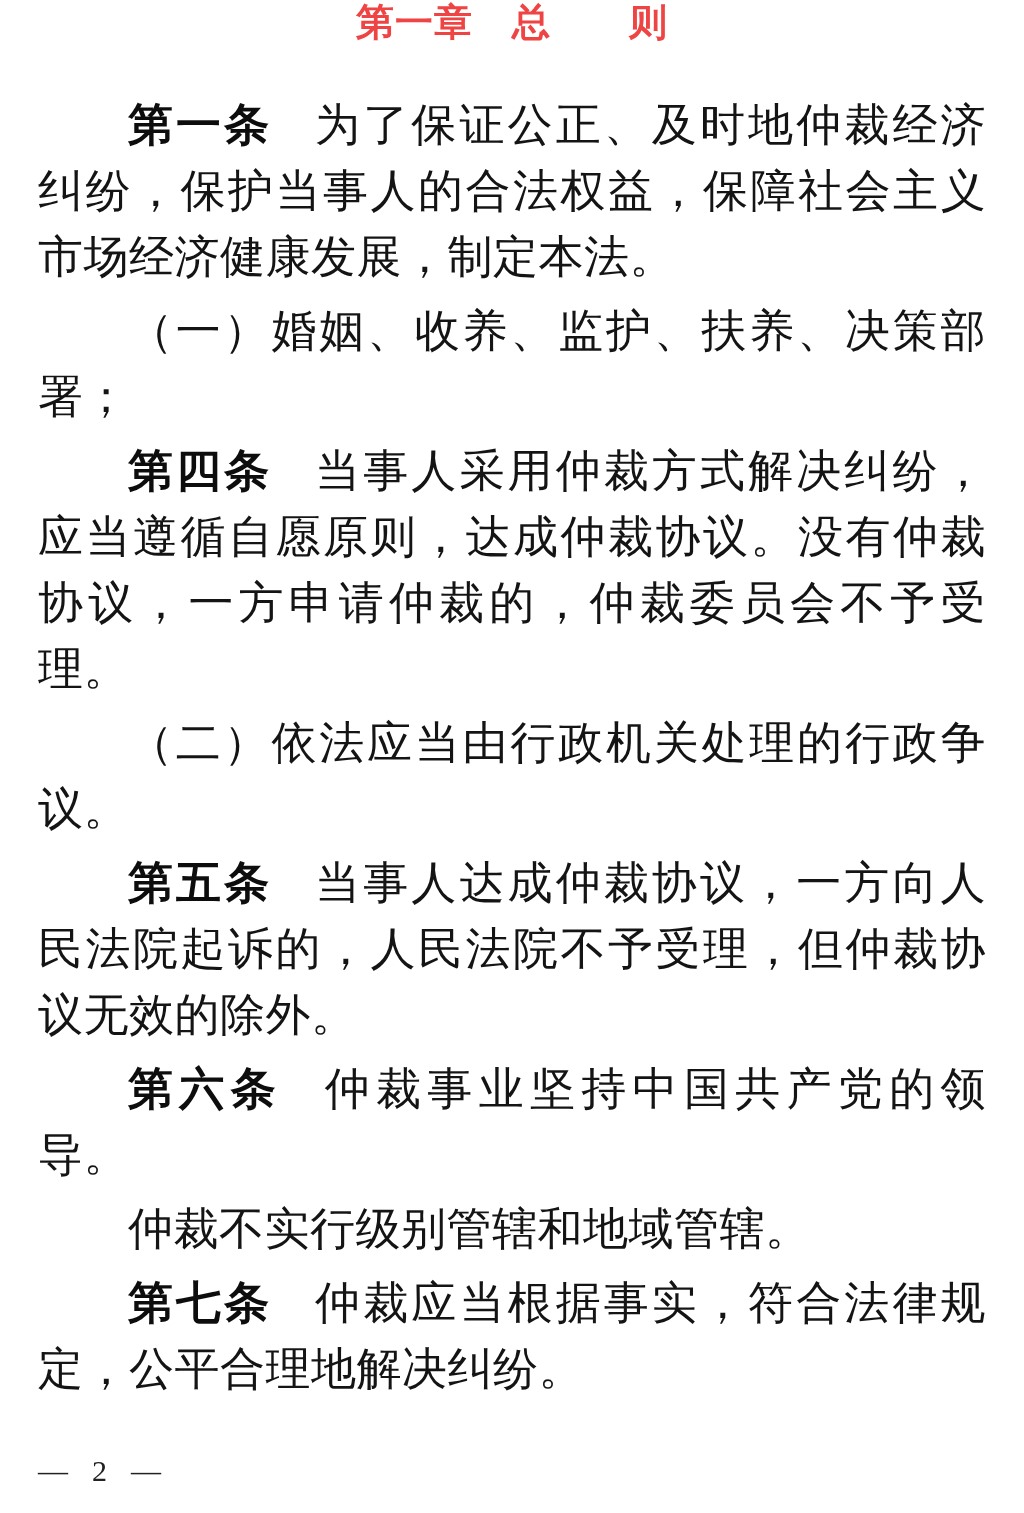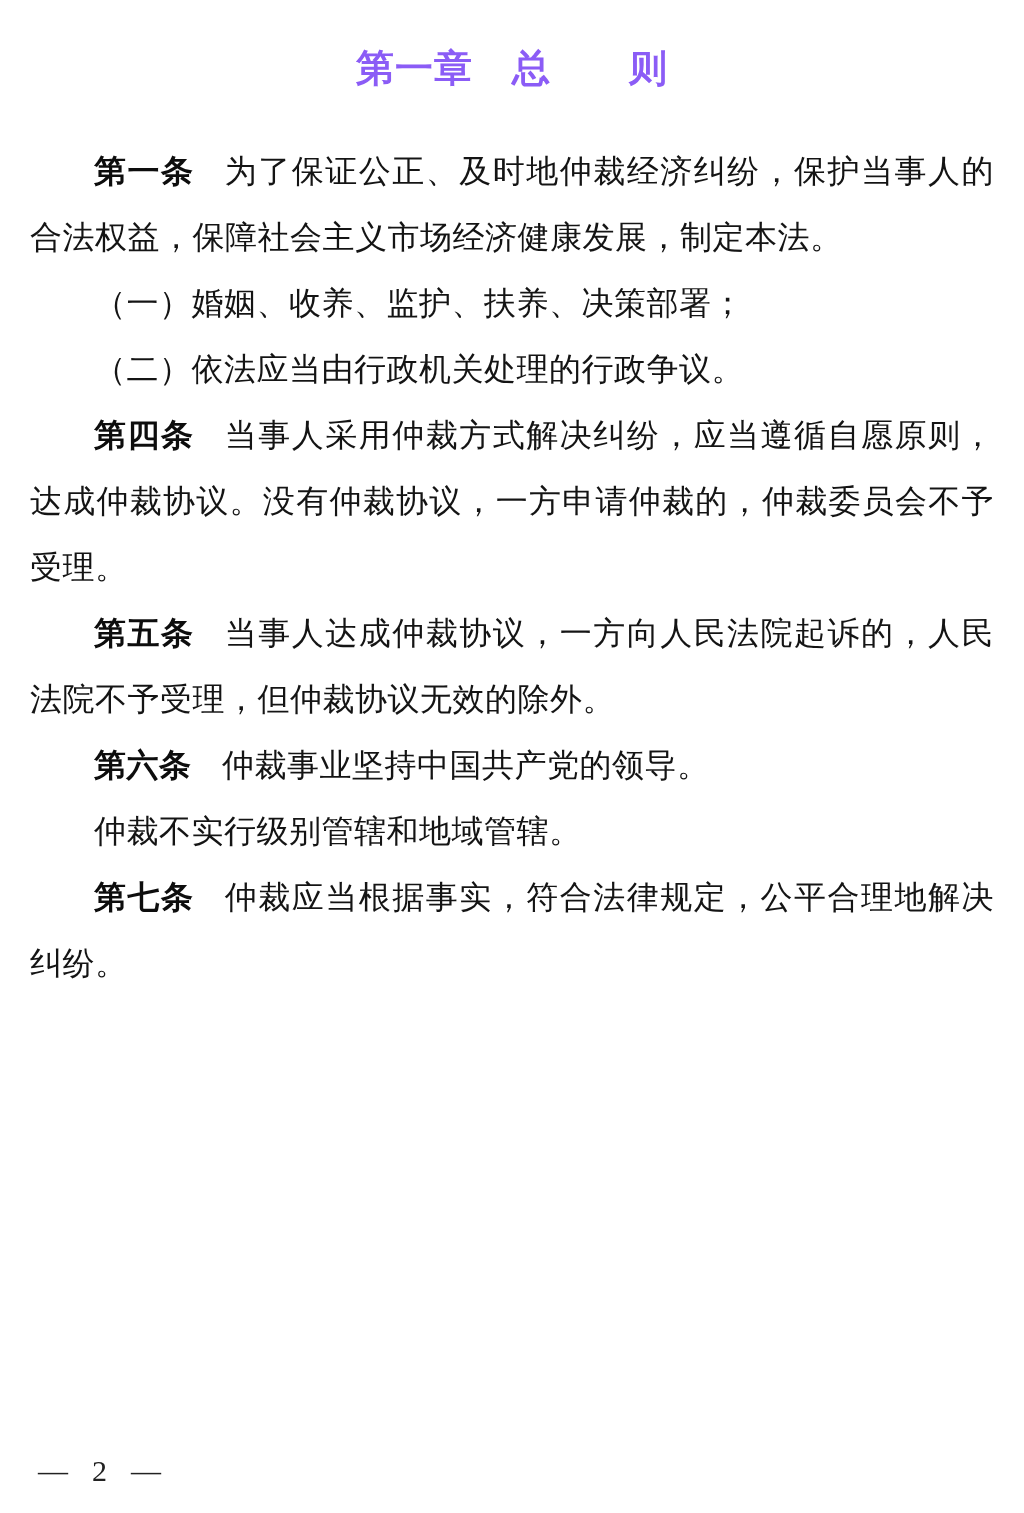--- a/index.html
+++ b/index.html
@@ -17,34 +17,33 @@
     overflow: hidden;
     box-sizing: border-box;
   }
   .content {
     position: absolute;
     left: 30px;
     right: 30px;
     top: 0;
   }
   .doc-title {
-    padding-top: 46px;
     height: 44px;
     line-height: 44px;
     text-align: center;
     font-family: "Liberation Sans", "DejaVu Sans", sans-serif;
     font-weight: 700;
     font-size: 38px;
     letter-spacing: 1px;
-    color: #8b5cf6;
+    color: #ef4444;
     margin-bottom: 48px;
   }
   .para {
-    margin: 0;
-    font-size: 32px;
+    margin: 8px;
+    font-size: 45px;
     line-height: 66px;
     text-indent: 2em;
     text-align: justify;
     text-justify: inter-ideograph;
     letter-spacing: 0.5px;
   }
   .para-head {
     font-family: "Liberation Sans", "DejaVu Sans", sans-serif;
     font-weight: 700;
     color: #0d0d0d;
@@ -70,23 +69,23 @@
 
     <div class="doc-title">第一章　总　　则</div>
 
     <p class="para"><span class="para-head">第一条</span><span>为了保证公正、及时地仲裁经济纠纷，保护当事人的合法权益，保障社会主义市场经济健康发展，制定本法。</span></p>
 
 
 
 
     <p class="para"><span class="para-head"></span><span>（一）婚姻、收养、监护、扶养、决策部署；</span></p>
 
+    <p class="para"><span class="para-head">第四条</span><span>当事人采用仲裁方式解决纠纷，应当遵循自愿原则，达成仲裁协议。没有仲裁协议，一方申请仲裁的，仲裁委员会不予受理。</span></p>
+
     <p class="para"><span class="para-head"></span><span>（二）依法应当由行政机关处理的行政争议。</span></p>
-
-    <p class="para"><span class="para-head">第四条</span><span>当事人采用仲裁方式解决纠纷，应当遵循自愿原则，达成仲裁协议。没有仲裁协议，一方申请仲裁的，仲裁委员会不予受理。</span></p>
 
     <p class="para"><span class="para-head">第五条</span><span>当事人达成仲裁协议，一方向人民法院起诉的，人民法院不予受理，但仲裁协议无效的除外。</span></p>
 
     <p class="para"><span class="para-head">第六条</span><span>仲裁事业坚持中国共产党的领导。</span></p>
 
     <p class="para"><span class="para-head"></span><span>仲裁不实行级别管辖和地域管辖。</span></p>
 
     <p class="para"><span class="para-head">第七条</span><span>仲裁应当根据事实，符合法律规定，公平合理地解决纠纷。</span></p>
 
 

